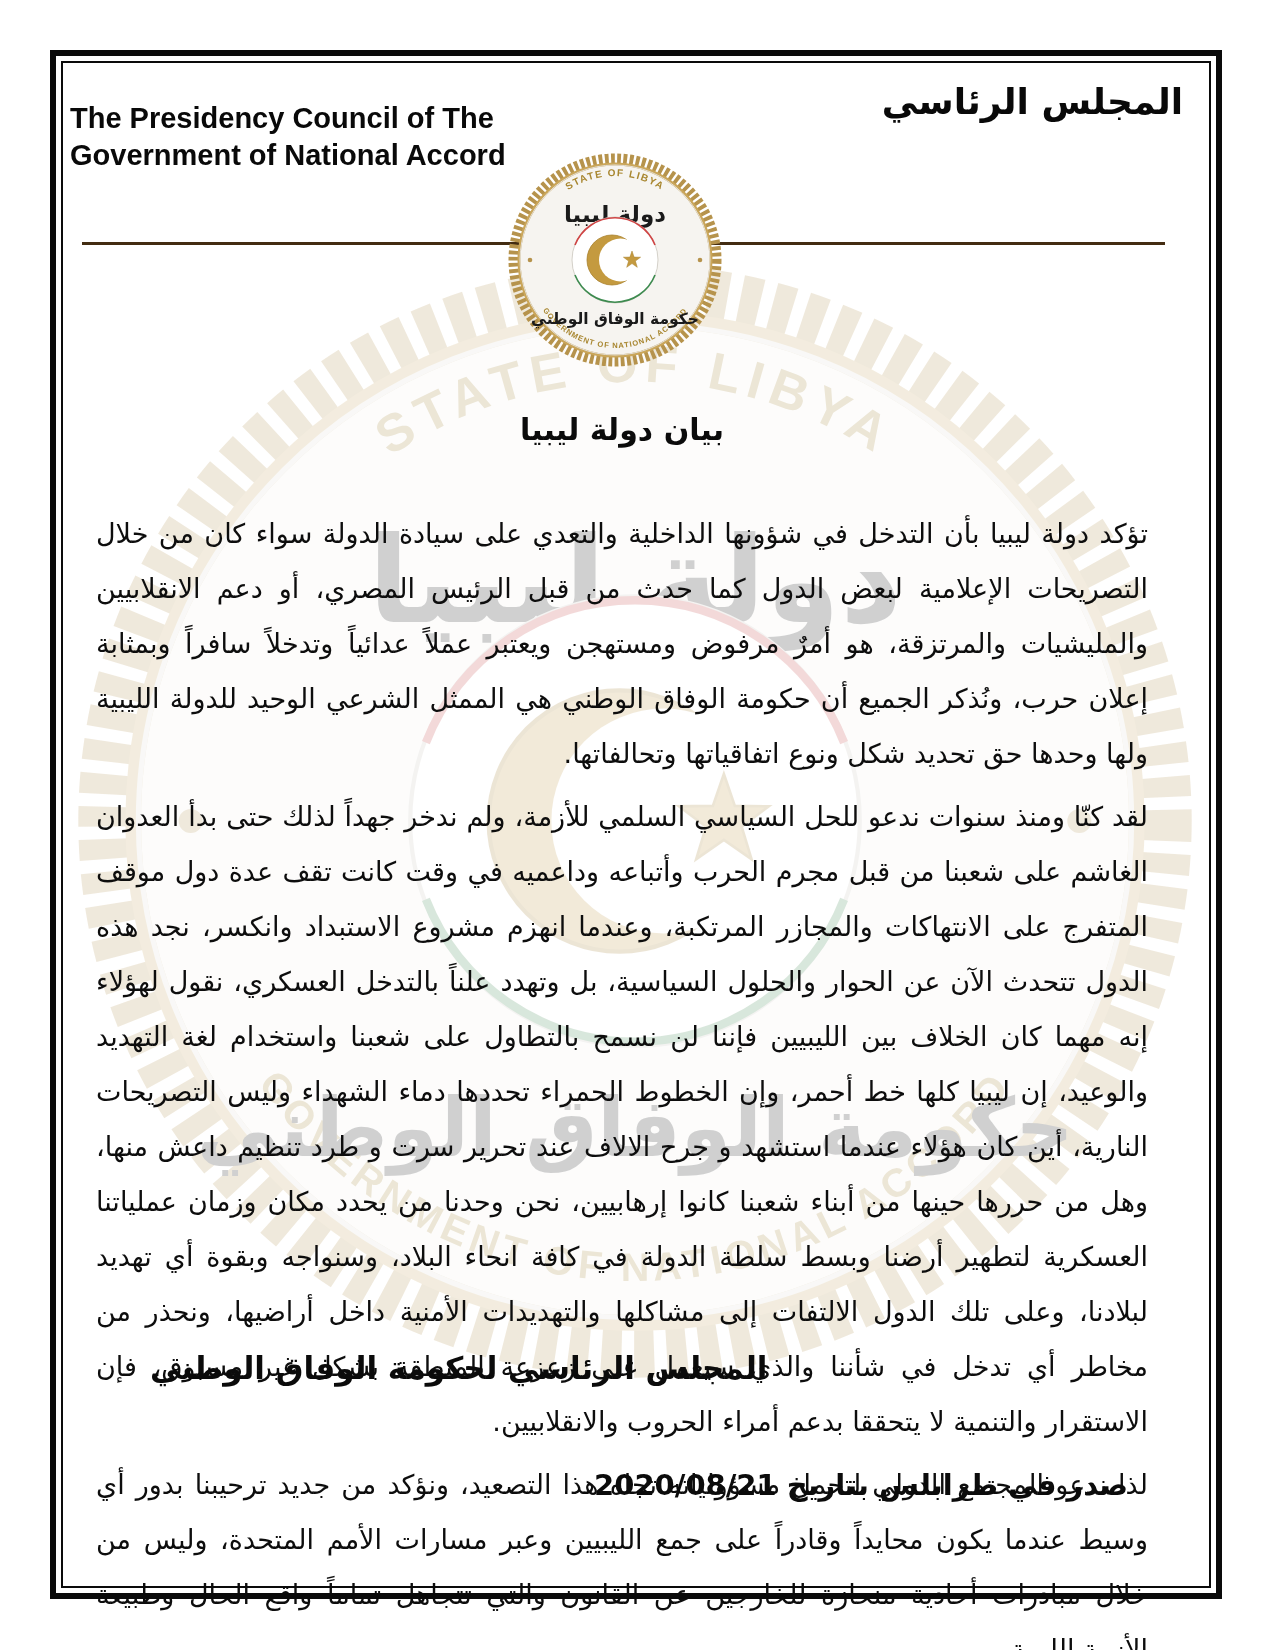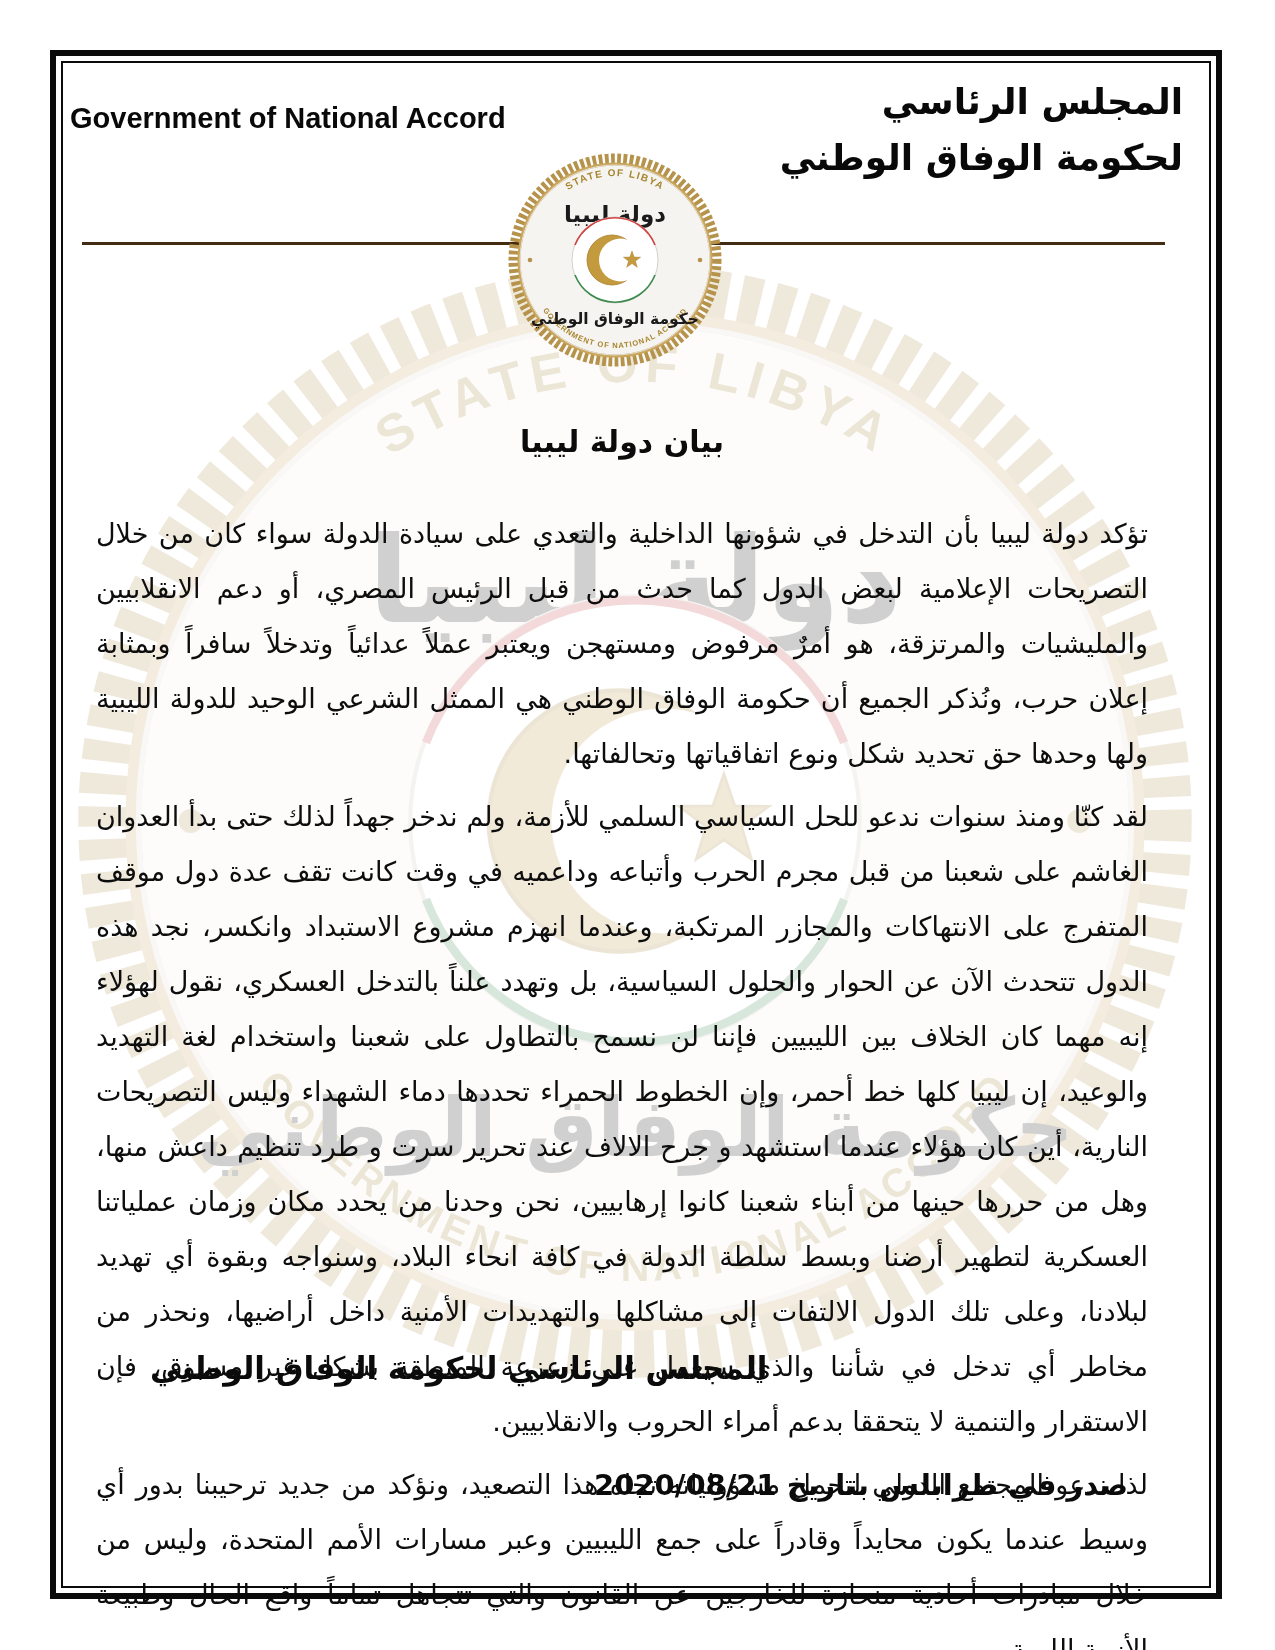--- a/index.html
+++ b/index.html
@@ -41,21 +41,21 @@
     font-family:"Liberation Sans",sans-serif;
     font-weight:bold;font-size:29px;line-height:37px;color:#090909;
     text-align:left;
   }
   .ar-title{
     position:absolute;right:92px;top:74px;z-index:2;
     direction:rtl;text-align:right;
     font-weight:bold;font-size:36px;line-height:56px;color:#090909;
   }
   .doc-title{
-    position:absolute;left:88px;top:424px;width:1068px;z-index:2;
+    position:absolute;left:88px;top:412px;width:1068px;z-index:2;
     direction:rtl;text-align:center;
     font-weight:bold;font-size:30px;color:#0b0b0b;
   }
   .body-text{
     position:absolute;left:88px;top:498px;width:1068px;z-index:2;
     direction:rtl;text-align:justify;text-justify:inter-word;
     font-size:27px;line-height:55px;color:#0d0d0d;
   }
   .body-text p{margin:8px;padding:0;}
   .signature{
@@ -80,26 +80,26 @@
 
   <div class="wm-clip">
     <svg class="watermark" viewBox="-110 -110 220 220" aria-hidden="true">
       <use href="#seal-art"></use>
     </svg>
   </div>
 
   <div class="divider" style="background:#432c12;"></div>
 
   <div class="en-title">
+    <div>The Presidency Council of The</div>
     <div>Government of National Accord</div>
   </div>
 
   <div class="ar-title">
     <div>المجلس الرئاسي</div>
-    <div>لحكومة الوفاق الوطني</div>
   </div>
 
   <svg class="seal" viewBox="-110 -110 220 220">
     <defs>
       <path id="arc-top" d="M -84 0 A 84 84 0 0 1 84 0" fill="none"></path>
       <path id="arc-bot" d="M -88 0 A 88 88 0 0 0 88 0" fill="none"></path>
     </defs>
     <g id="seal-art">
 
       <circle r="101" fill="none" stroke="#b6934c" stroke-width="11" stroke-dasharray="3.8 2.4"></circle>

